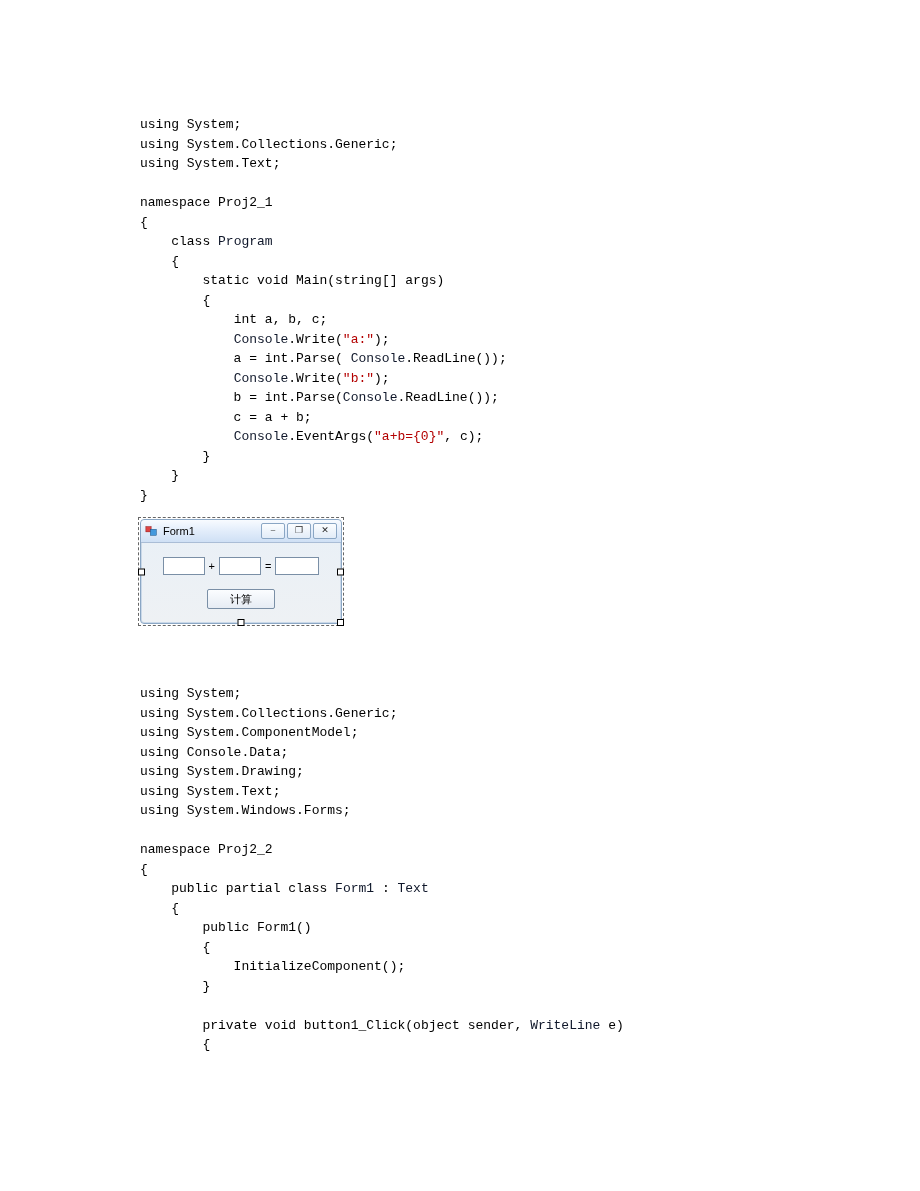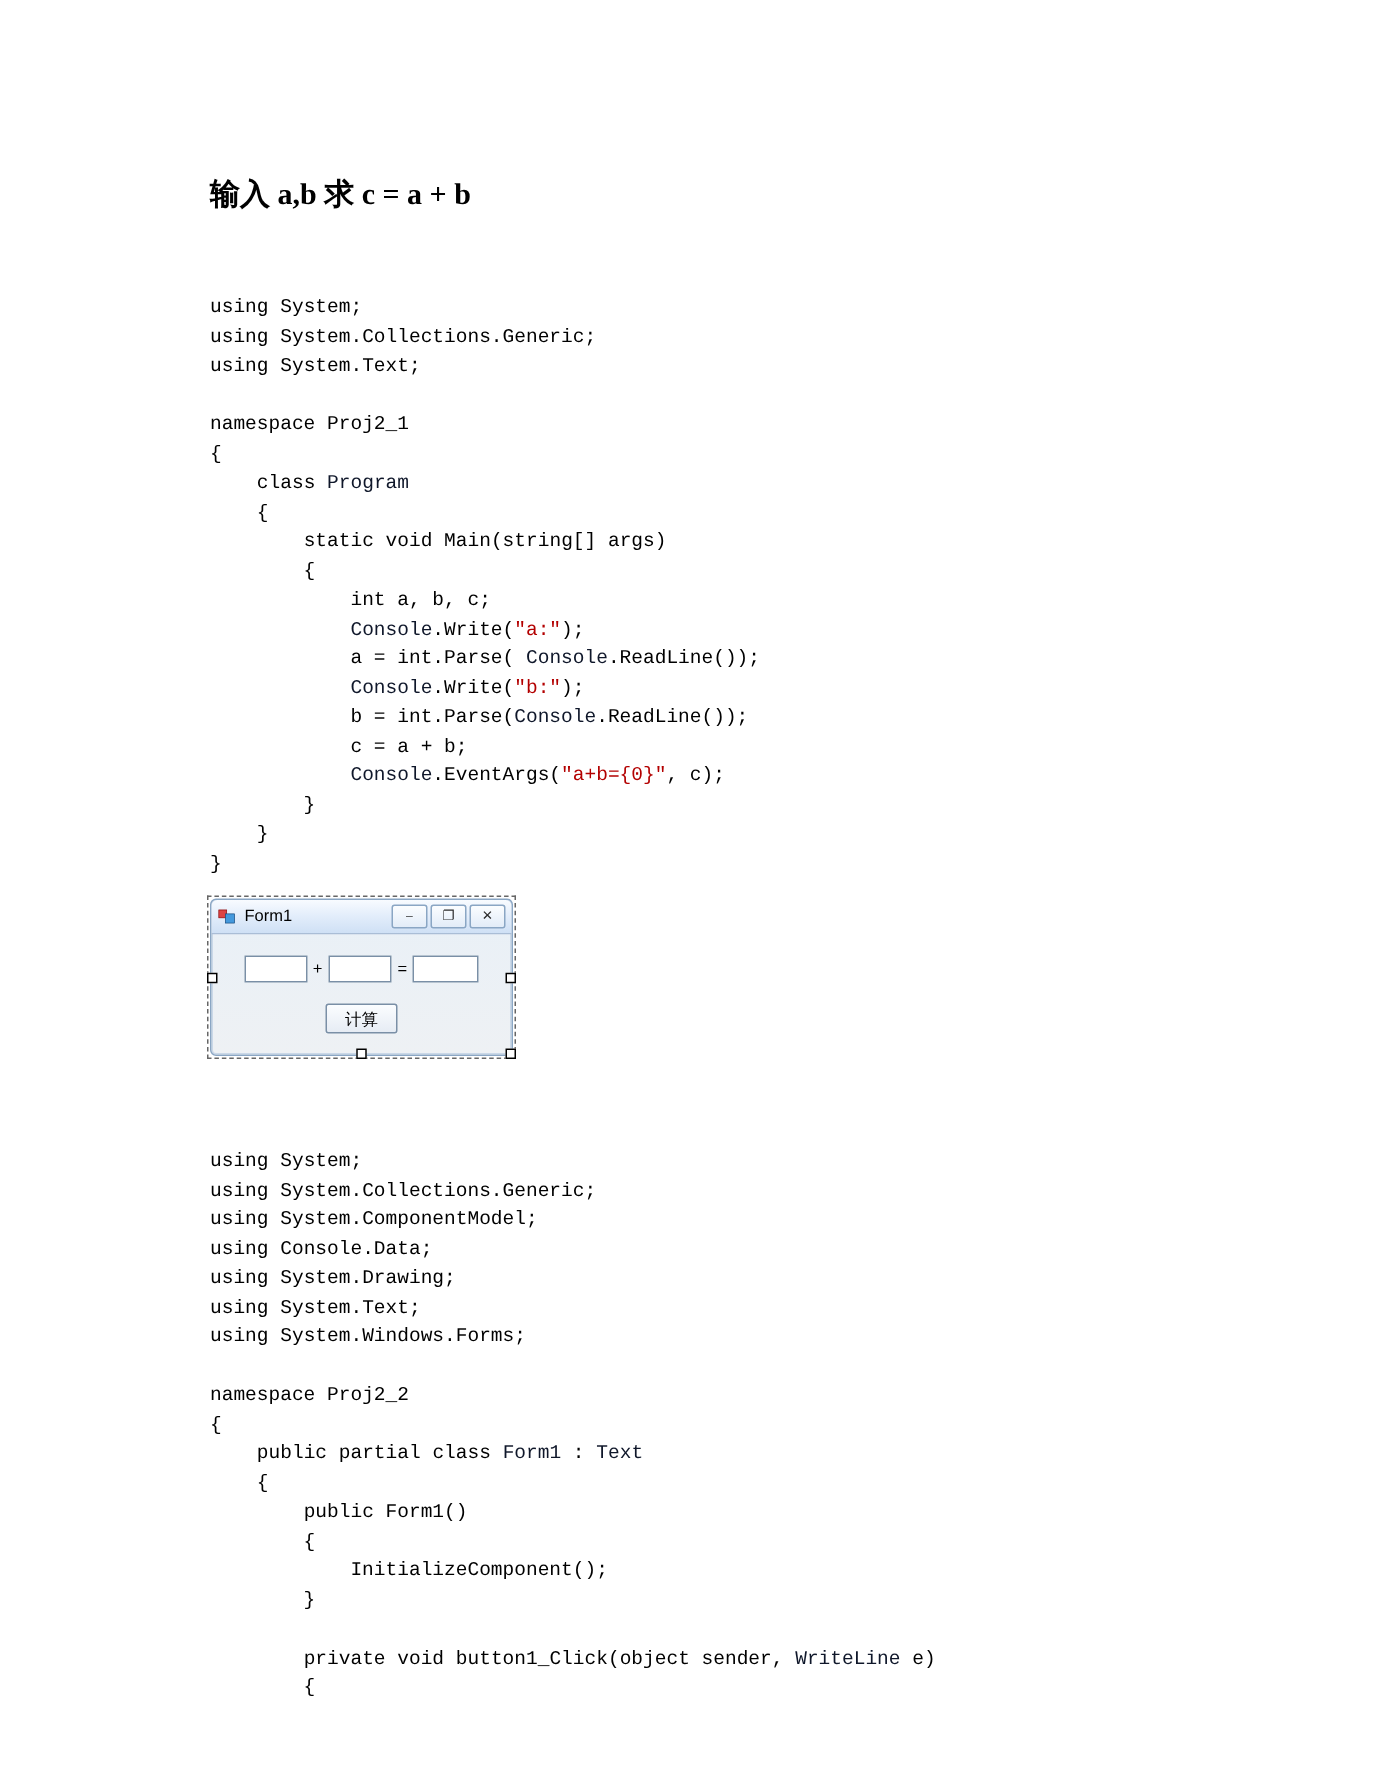--- a/index.html
+++ b/index.html
@@ -96,39 +96,38 @@
   }
   .lbl { font-size: 11px; color:#000; }
   .res {
     width: 42px; height: 16px;
     border: 1px solid #7a8fa6;
     background:#fff;
   }
   .calc-btn {
     display:block;
     margin: 14px auto 4px auto;
-    width: 48px; height: 20px;
+    width: 68px; height: 20px;
     border: 1px solid #7a8fa6;
     border-radius: 2px;
     background: linear-gradient(#fbfdff,#e6ecf4);
     font-size: 11px;
     font-family: "SimSun", sans-serif;
     cursor: default;
   }
   .handle {
     position:absolute; width:5px; height:5px;
     background:#fff; border:1px solid #000;
   }
 </style>
 </head>
 <body>
 
 <div class="page">
 
-  <h1 class="title">输入 a,b 求 c = a + b</h1>
 
   <pre class="code" id="code1"><span class="kw">using</span><span class="txt"> System;</span>
 <span class="kw">using</span><span class="txt"> System.Collections.Generic;</span>
 <span class="kw">using</span><span class="txt"> System.Text;</span>
 
 <span class="kw">namespace</span><span class="txt"> Proj2_1</span>
 <span class="txt">{</span>
 <span class="txt">    </span><span class="kw">class</span><span class="txt"> </span><span class="typ">Program</span>
 <span class="txt">    {</span>
 <span class="txt">        </span><span class="kw">static</span><span class="txt"> </span><span class="kw">void</span><span class="txt"> Main(</span><span class="kw">string</span><span class="txt">[] args)</span>

